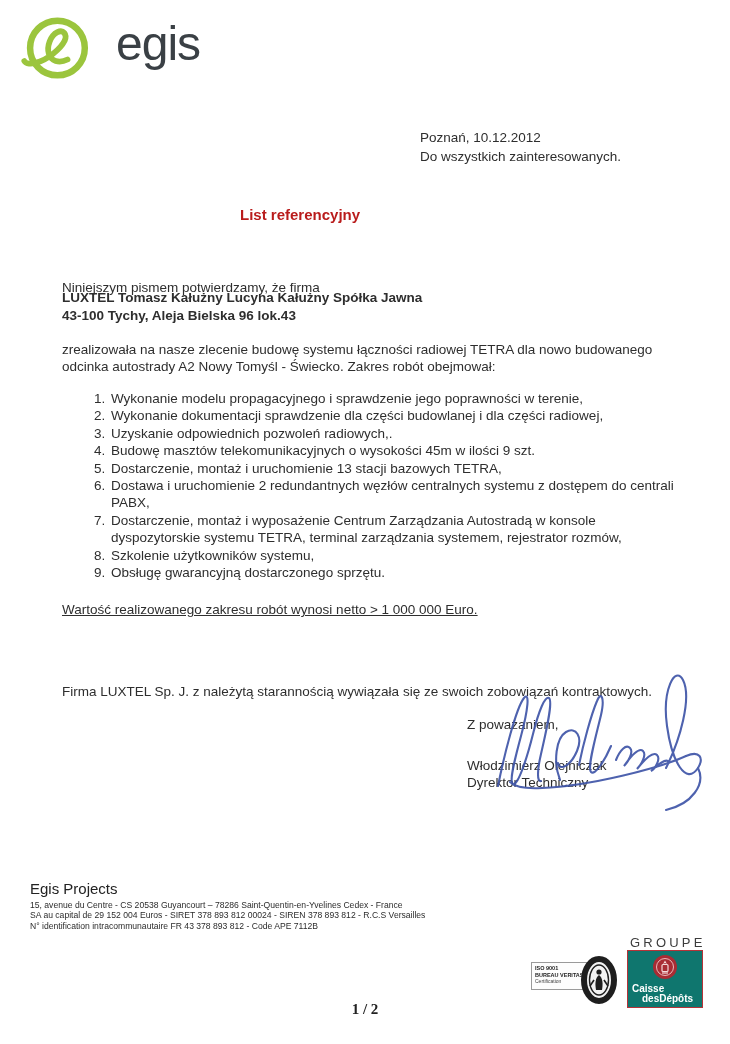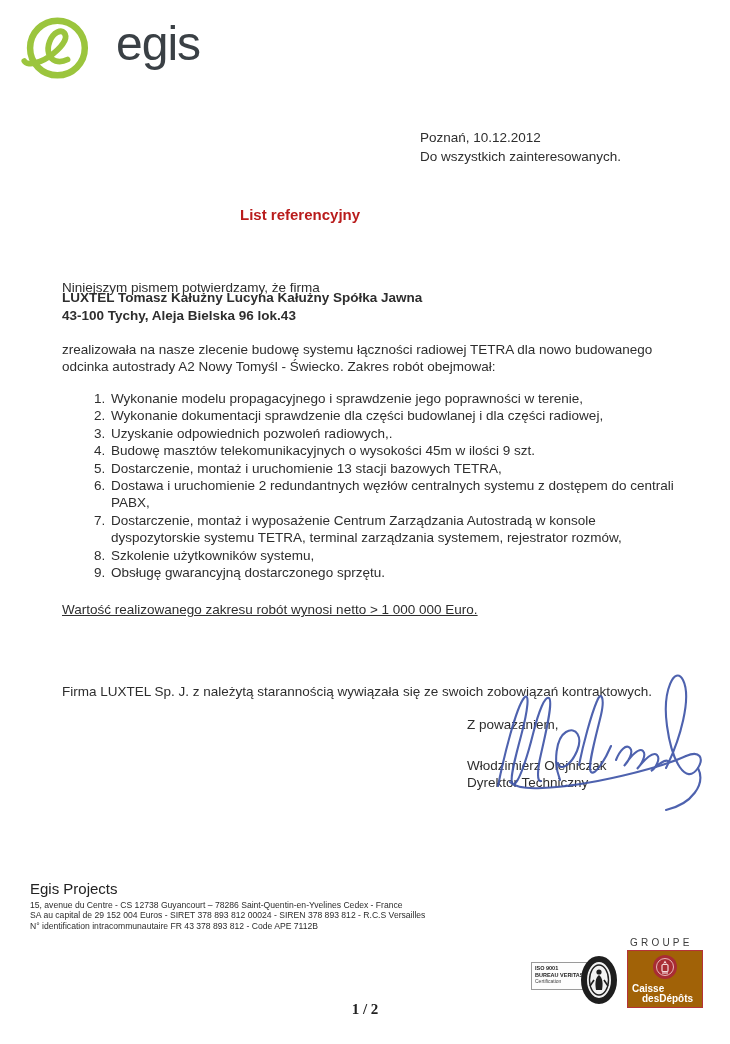--- a/index.html
+++ b/index.html
@@ -52,23 +52,23 @@
   
   .bv-stamp { left:531px; top:962px; width:64px; height:28px;
     border:1px solid #9a9a9a; background:#fdfdfd; padding:2px 3px; box-sizing:border-box; }
   .bv-iso   { font-size:5.5px; font-weight:bold; line-height:6.5px; color:#222; }
   .bv-org   { font-size:5.5px; font-weight:bold; line-height:6.5px; color:#222; }
   .bv-label { font-size:5px;   line-height:6px;  color:#444; }
   .bv-seal { left:576px; top:956px; width:46px; height:48px; }
 
   
   .groupe-block { left:627px; top:938px; width:78px; }
-  .groupe-word { font-size:10px; letter-spacing:3.2px; color:#3c3c3c; text-align:left;
+  .groupe-word { font-size:13px; letter-spacing:3.2px; color:#3c3c3c; text-align:left;
                  padding-left:3px; line-height:10px; }
-  .cdd-box { position:relative; margin-top:2px; width:76px; height:58px; background:#a16207;
+  .cdd-box { position:relative; margin-top:2px; width:76px; height:58px; background:#0f766e;
              box-shadow:inset 0 0 0 1px #b53338; }
   .cdd-emblem { position:absolute; left:50%; top:4px; transform:translateX(-50%); }
   .cdd-text { position:absolute; left:5px; bottom:4px; color:#ffffff; font-weight:bold;
               font-size:10px; line-height:10px; letter-spacing:0; }
   .cdd-text .l2 { font-size:10px;margin-left:10px; }
 </style>
 </head>
 <body>
 
 <div class="page">
@@ -126,21 +126,21 @@
       <path d="M109,101 C113,81 121,51 127,37 C131,27 135,33 131,51 C125,76 117,104 121,108 C125,112 135,96 141,82"></path>
       <path d="M146,96 C150,86 156,80 160,84 C164,88 158,98 154,102 C161,92 169,83 173,87 C177,91 171,101 167,105 C175,95 183,87 187,91 C191,95 185,105 181,107 C188,101 194,95 198,97"></path>
       <path d="M196,104 C210,76 222,34 213,16 C205,1 192,26 197,62 C202,98 216,122 228,104 C234,94 230,86 216,92"></path>
       <path d="M216,92 C190,104 120,122 72,124 C54,125 44,122 40,118"></path>
       <path d="M228,104 C236,120 222,140 196,146"></path>
     </g>
   </svg>
 
   <div class="abs footer">
     <div class="footer-company">Egis Projects</div>
-    <div class="footer-line">15, avenue du Centre - CS 12738 Guyancourt – 78286 Saint-Quentin-en-Yvelines Cedex - France</div>
+    <div class="footer-line">15, avenue du Centre - CS 20538 Guyancourt – 78286 Saint-Quentin-en-Yvelines Cedex - France</div>
     <div class="footer-line">SA au capital de 29 152 004 Euros - SIRET 378 893 812 00024 - SIREN 378 893 812 - R.C.S Versailles</div>
     <div class="footer-line">N° identification intracommunautaire FR 43 378 893 812 - Code APE 7112B</div>
   </div>
 
   <div class="abs page-number">1 / 2</div>
 
   <div class="abs bv-stamp">
     <div class="bv-iso">ISO 9001</div>
     <div class="bv-org">BUREAU VERITAS</div>
     <div class="bv-label">Certification</div>

